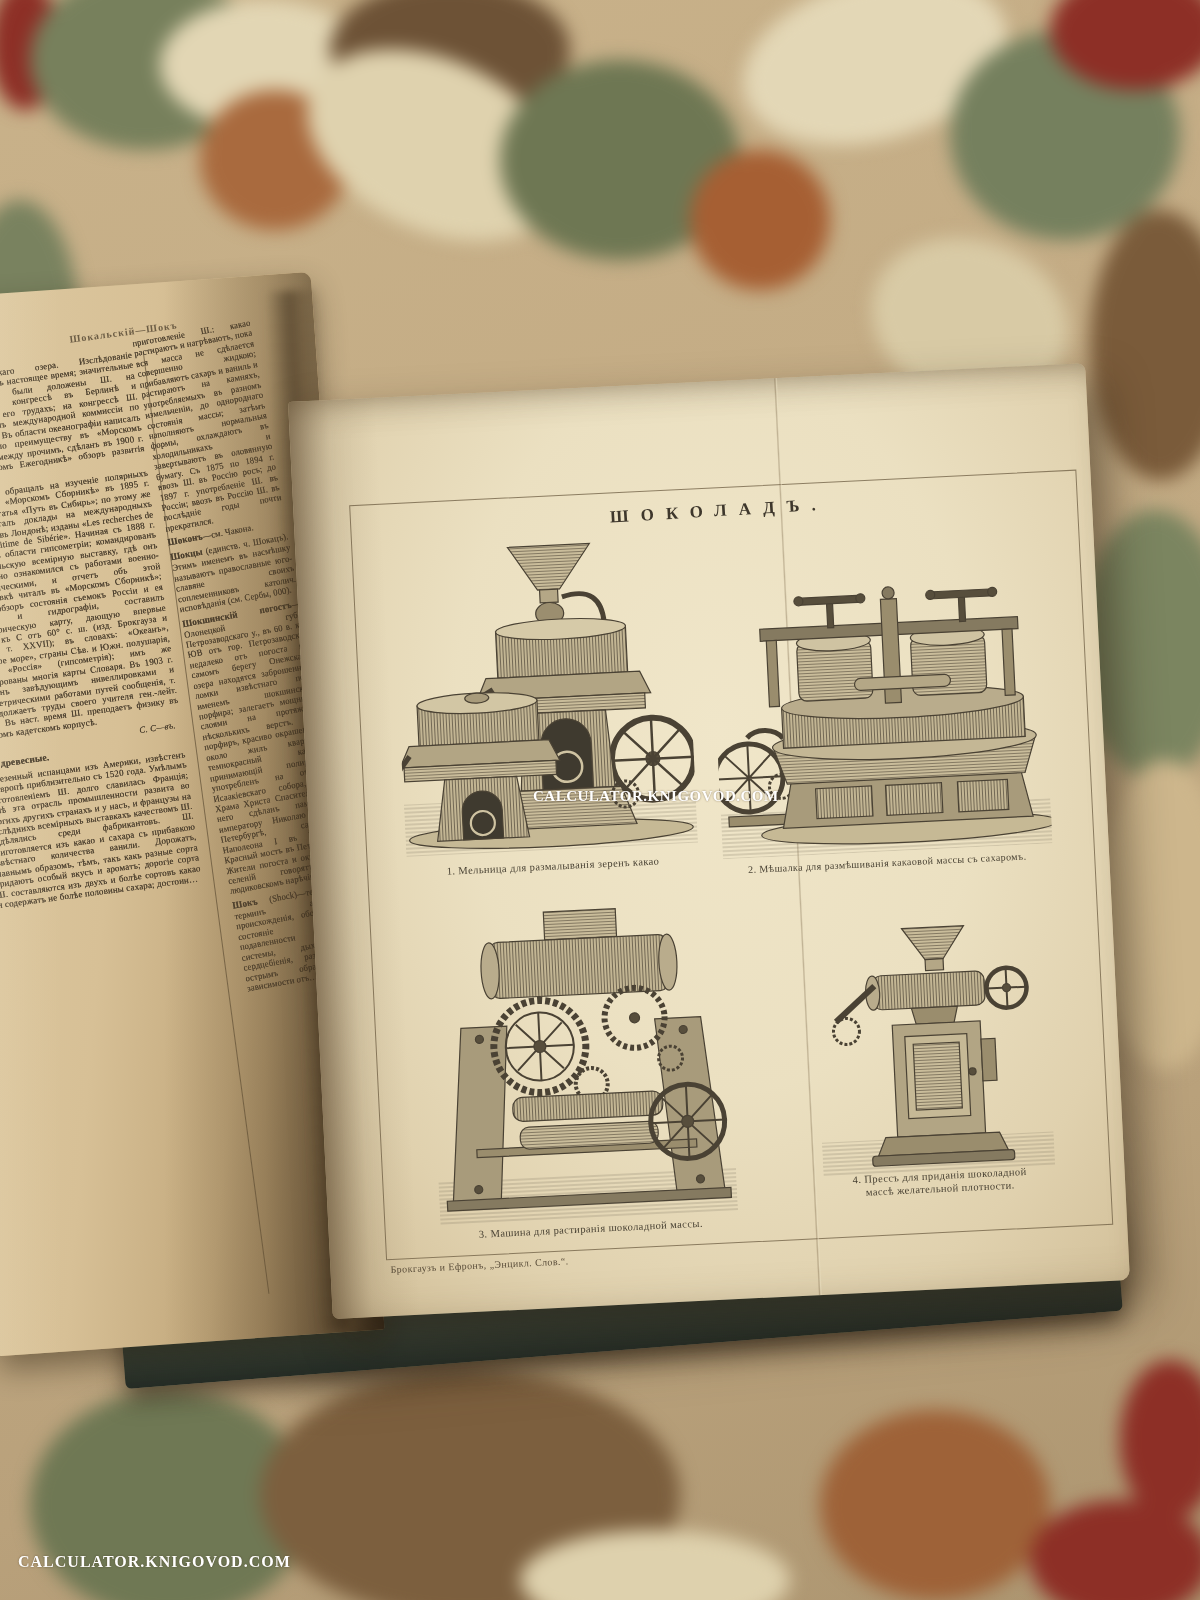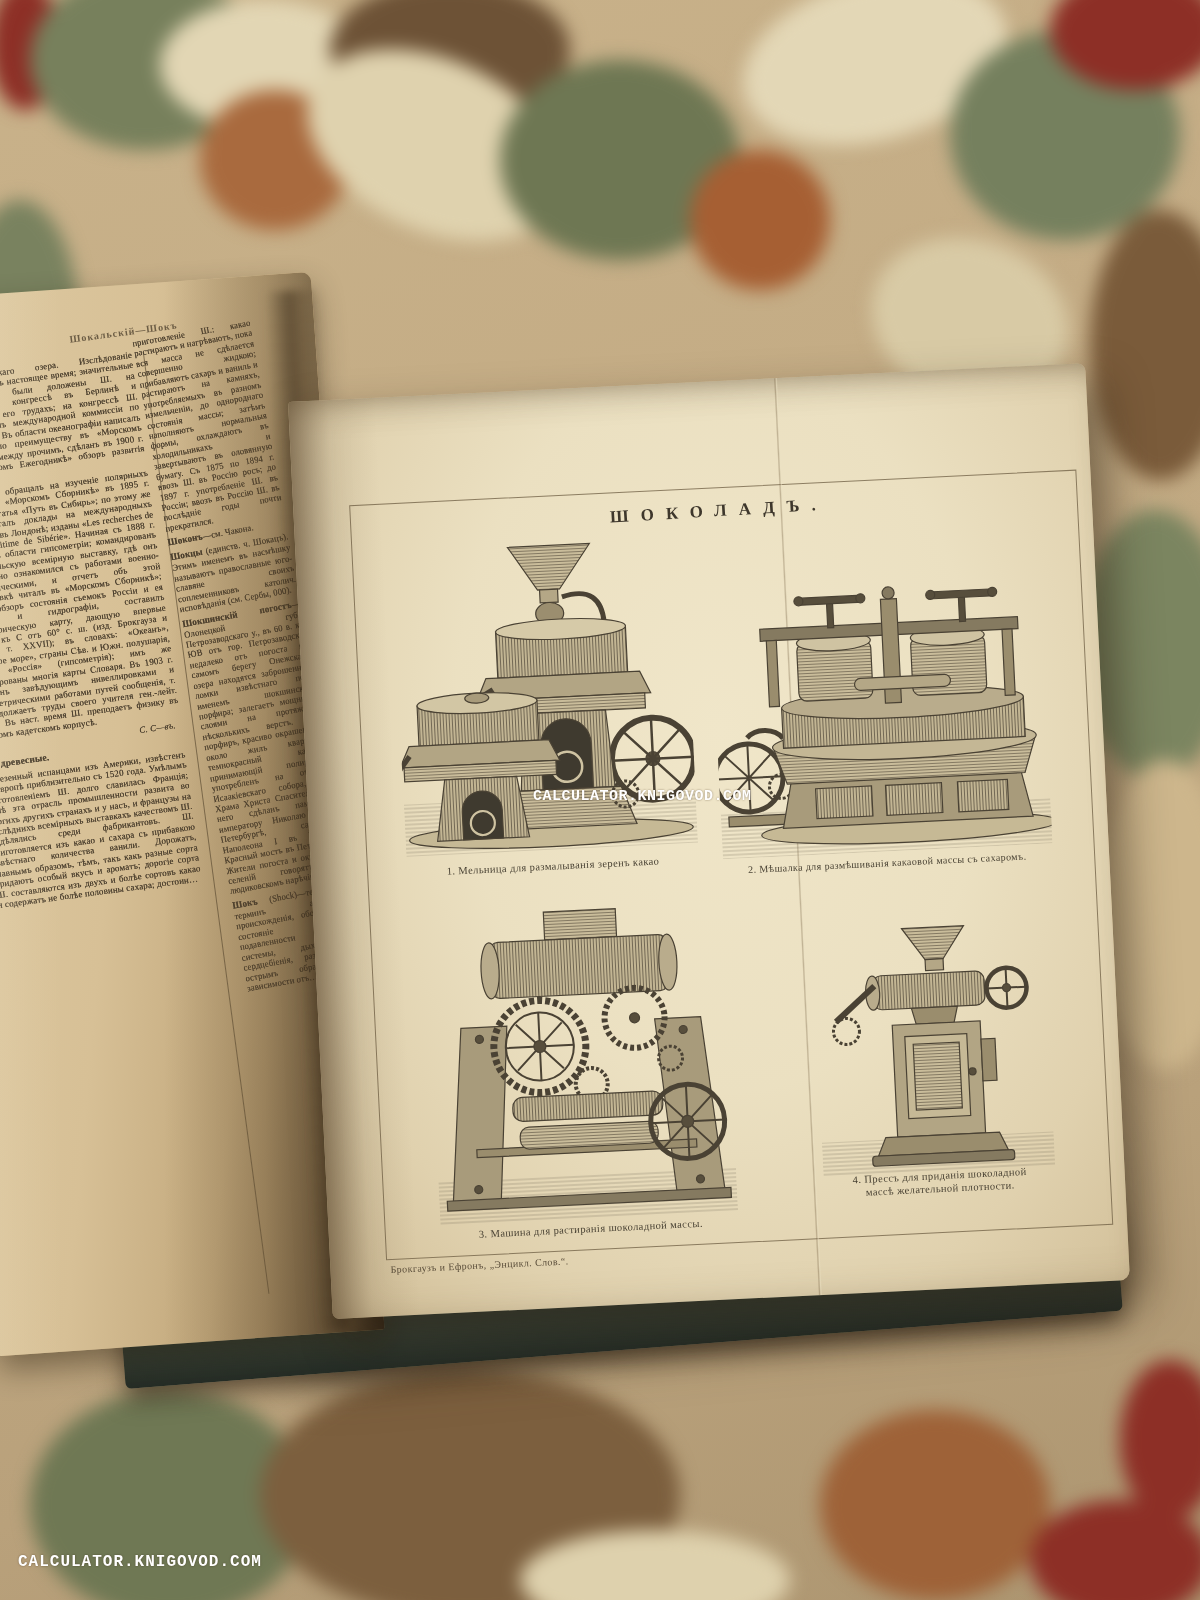--- a/index.html
+++ b/index.html
@@ -51,21 +51,21 @@
     background:linear-gradient(90deg,rgba(120,100,70,0),rgba(110,90,60,.35),rgba(235,225,195,.5),rgba(120,100,70,0));}
   .plate-frame{position:absolute;left:56px;top:106px;width:726px;height:754px;
     border:1px solid rgba(108,92,66,.75);}
   .plate-title{position:absolute;left:56px;top:120px;width:726px;text-align:center;
     font-size:17px;font-weight:bold;color:#3e372c;letter-spacing:12px;padding-left:12px;box-sizing:border-box;
     transform:rotate(-.6deg);}
   .fig{position:absolute;}
   .caption{position:absolute;font-size:10.5px;color:#463f31;text-align:center;letter-spacing:.4px;line-height:1.25;}
   .imprint{position:absolute;left:60px;top:866px;font-size:10px;color:#5a4d3a;letter-spacing:.4px;}
   
-  .wm{position:absolute;color:#ffffff;font-family:Liberation Mono, monospace;font-weight:bold;
+  .wm{position:absolute;color:#ffffff;font-family:Liberation Serif, serif;font-weight:bold;
     text-shadow:0 0 2px rgba(60,40,20,.55);white-space:nowrap;}
   .wm-center{left:533px;top:788px;font-size:15px;letter-spacing:.5px;}
   .wm-corner{left:18px;top:1553px;font-size:16px;letter-spacing:1px;}
 </style>
 </head>
 <body>
 
 <div class="stage">
 
   <div class="carpet">

